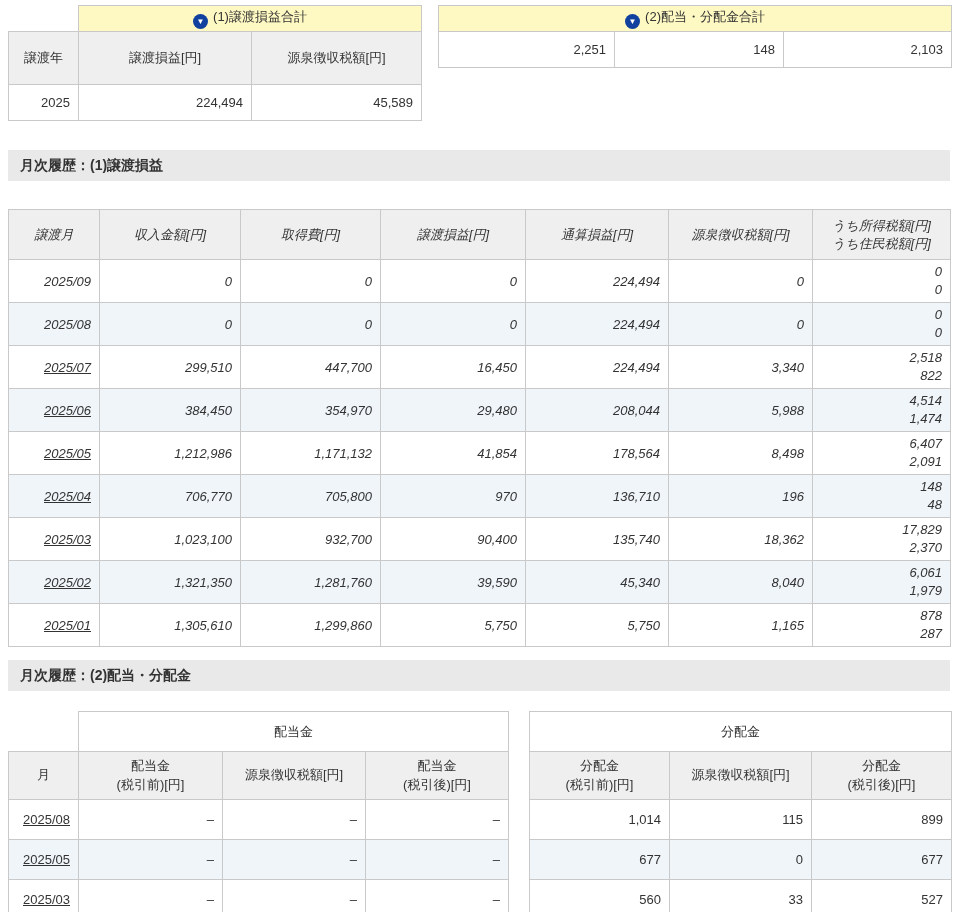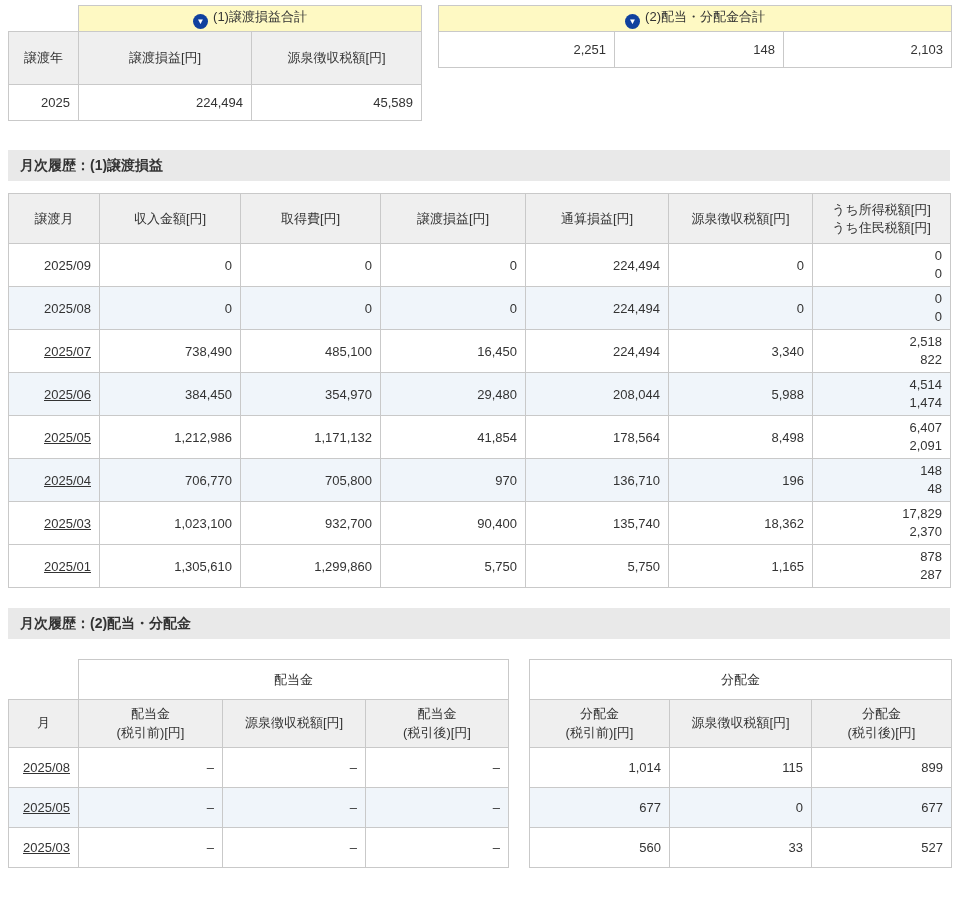--- a/index.html
+++ b/index.html
@@ -41,24 +41,24 @@
     background: #10419e; color: #fff; font-size: 8px; line-height: 15px;
     text-align: center; vertical-align: -3px; margin-right: 5px;
   }
 
   
   .section-bar {
     background: #e9e9e9; font-weight: bold; font-size: 14px;
     padding: 8px 12px; line-height: 15px;
   }
   .bar1 { margin-top: 29px; }
-  .bar2 { margin-top: 20px; }
+  .bar2 { margin-top: 13px; }
 
   
-  .main-table { margin-top: 12px; }
+  .main-table { margin-top: 28px; font-style: italic; }
   .main-table thead th { height: 50px; line-height: 18px; }
   .main-table tbody tr { height: 29px; }
   td.two { padding-top: 3px; padding-bottom: 3px; }
   td.two div { line-height: 18px; text-align: right; }
 
   
   .bottom-area { display: flex; gap: 20px; margin-top: 20px; align-items: flex-start; }
   .group-title-cell { background: #fff; text-align: center; height: 24px; padding: 2px 4px; }
   .div-head th { height: 48px; line-height: 1.4; }
   .div-table tbody tr { height: 40px; margin-top: 7px; }
@@ -166,22 +166,22 @@
           <td class="r">0</td>
           <td class="r">224,494</td>
           <td class="r">0</td>
           <td class="r two">
             <div>0</div>
             <div>0</div>
           </td>
         </tr>
         <tr>
           <td class="c"><a class="month-link" href="#">2025/07</a></td>
-          <td class="r">738,490</td>
-          <td class="r">485,100</td>
+          <td class="r">299,510</td>
+          <td class="r">447,700</td>
           <td class="r">16,450</td>
           <td class="r">224,494</td>
           <td class="r">3,340</td>
           <td class="r two">
             <div>2,518</div>
             <div>822</div>
           </td>
         </tr>
         <tr class="alt">
           <td class="c"><a class="month-link" href="#">2025/06</a></td>
@@ -222,20 +222,32 @@
         <tr>
           <td class="c"><a class="month-link" href="#">2025/03</a></td>
           <td class="r">1,023,100</td>
           <td class="r">932,700</td>
           <td class="r">90,400</td>
           <td class="r">135,740</td>
           <td class="r">18,362</td>
           <td class="r two">
             <div>17,829</div>
             <div>2,370</div>
+          </td>
+        </tr>
+        <tr class="alt">
+          <td class="c"><a class="month-link" href="#">2025/02</a></td>
+          <td class="r">1,321,350</td>
+          <td class="r">1,281,760</td>
+          <td class="r">39,590</td>
+          <td class="r">45,340</td>
+          <td class="r">8,040</td>
+          <td class="r two">
+            <div>6,061</div>
+            <div>1,979</div>
           </td>
         </tr>
         <tr>
           <td class="c"><a class="month-link" href="#">2025/01</a></td>
           <td class="r">1,305,610</td>
           <td class="r">1,299,860</td>
           <td class="r">5,750</td>
           <td class="r">5,750</td>
           <td class="r">1,165</td>
           <td class="r two">

